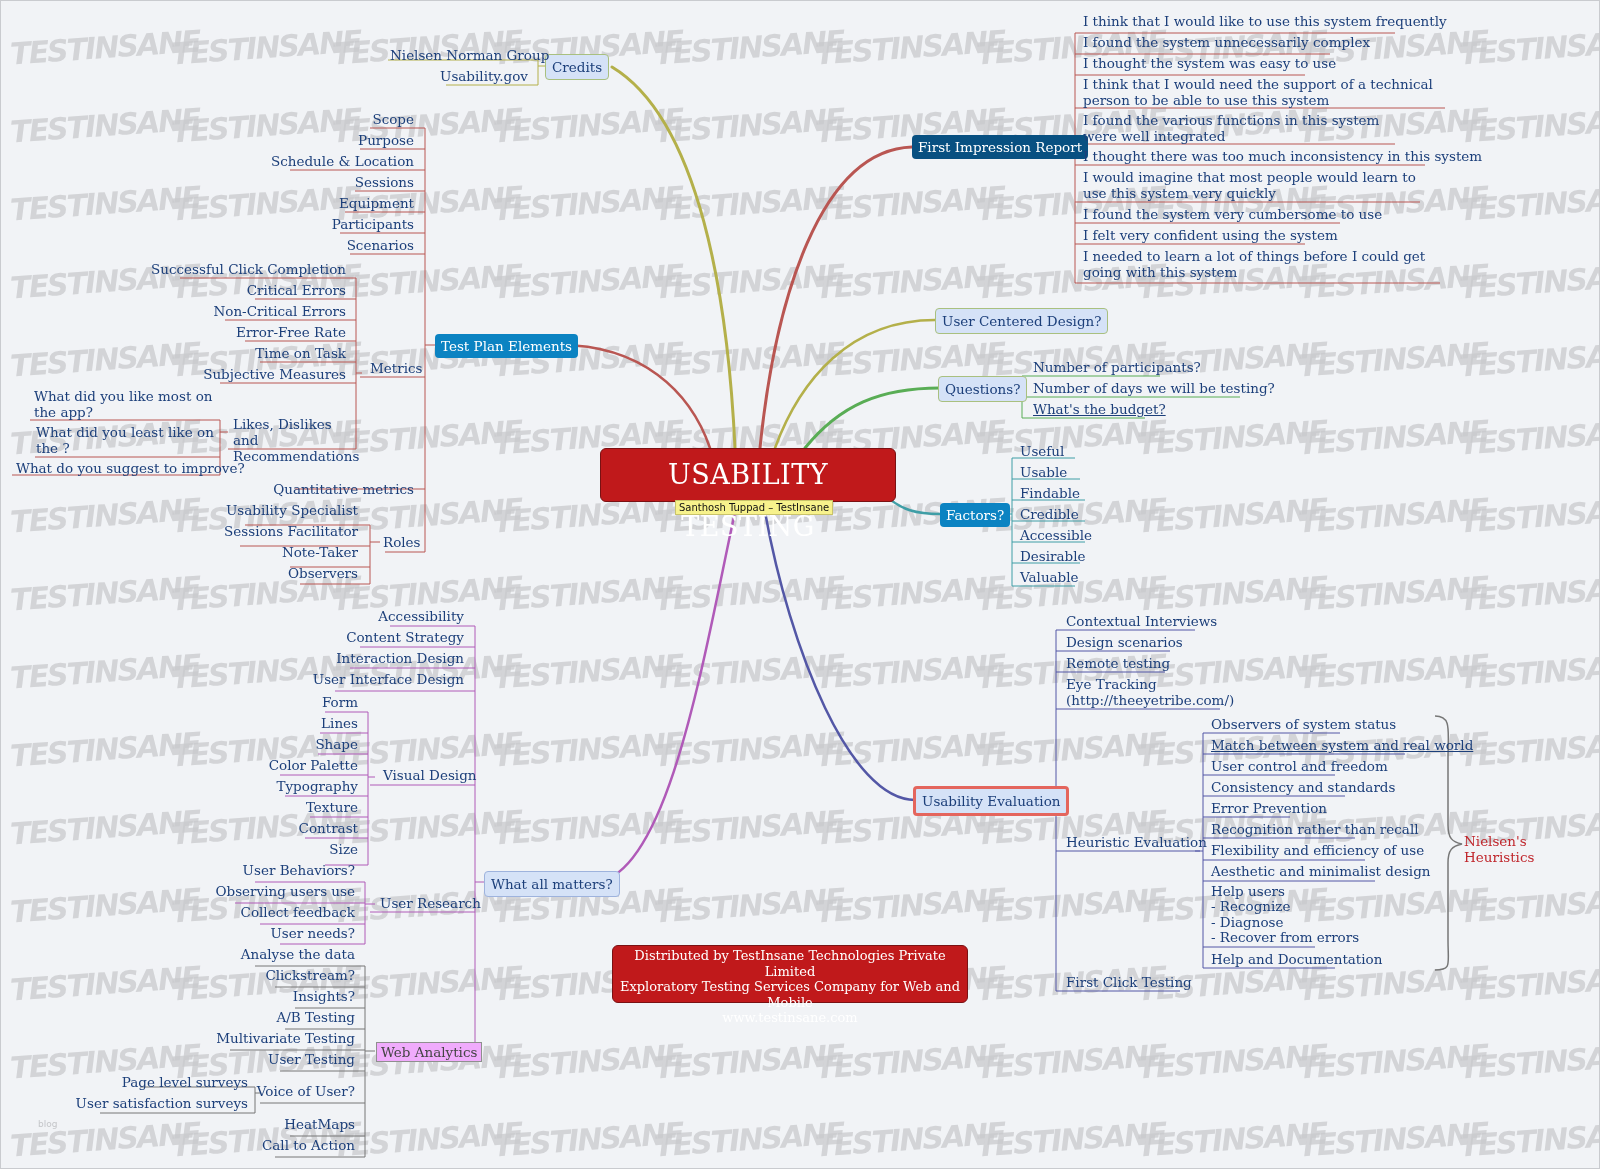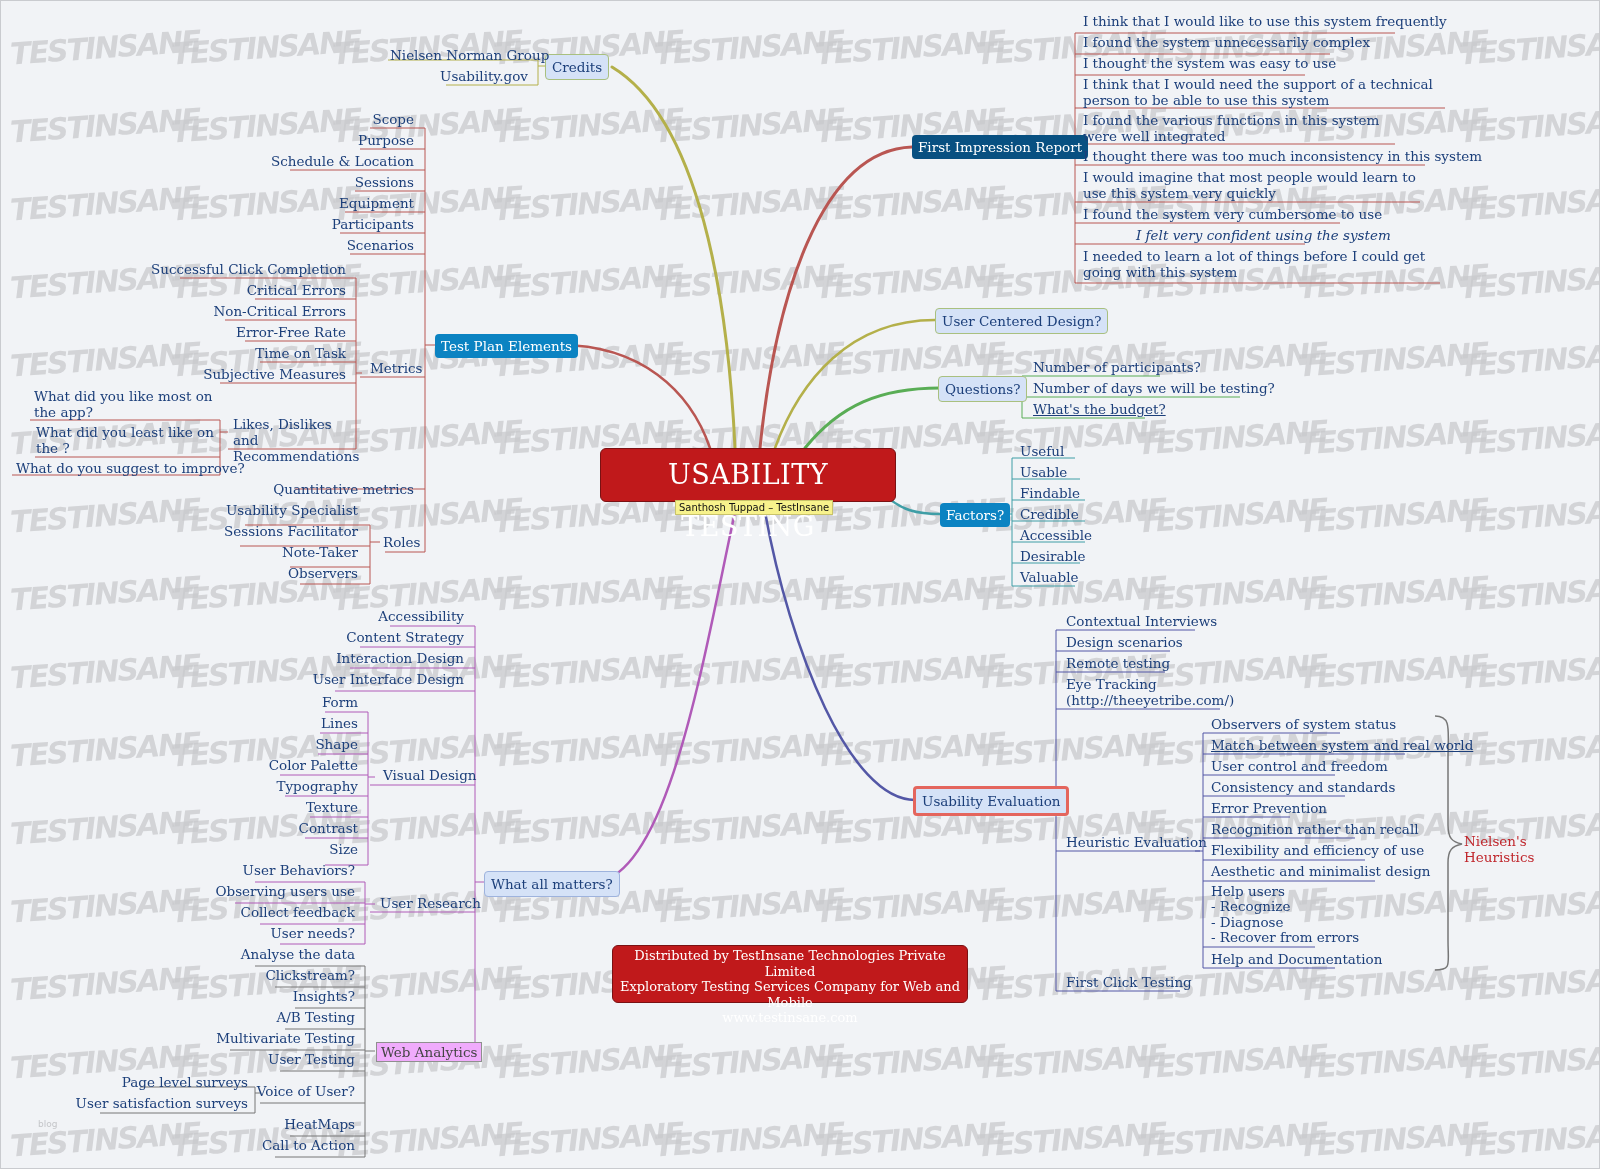--- a/index.html
+++ b/index.html
@@ -257,21 +257,21 @@
 
 <div class="box navy" style="left:912px;top:135px;">First Impression Report</div>
 <div class="t" style="left:1083px;top:13px;">I think that I would like to use this system frequently</div>
 <div class="t" style="left:1083px;top:34px;">I found the system unnecessarily complex</div>
 <div class="t" style="left:1083px;top:55px;">I thought the system was easy to use</div>
 <div class="t wrap" style="left:1083px;top:76px;width:360px;">I think that I would need the support of a technical person to be able to use this system</div>
 <div class="t wrap" style="left:1083px;top:112px;width:320px;">I found the various functions in this system were well integrated</div>
 <div class="t" style="left:1083px;top:148px;">I thought there was too much inconsistency in this system</div>
 <div class="t wrap" style="left:1083px;top:169px;width:335px;">I would imagine that most people would learn to use this system very quickly</div>
 <div class="t" style="left:1083px;top:206px;">I found the system very cumbersome to use</div>
-<div class="t" style="left:1136px;top:227px;font-style:italic;">I felt very confident using the system</div>
+<div class="t" style="left:1083px;top:227px;">I felt very confident using the system</div>
 <div class="t wrap" style="left:1083px;top:248px;width:355px;">I needed to learn a lot of things before I could get going with this system</div>
 
 <div class="box light" style="left:935px;top:308px;">User Centered Design?</div>
 
 <div class="box light" style="left:938px;top:376px;">Questions?</div>
 <div class="t" style="left:1033px;top:359px;">Number of participants?</div>
 <div class="t" style="left:1033px;top:380px;">Number of days we will be testing?</div>
 <div class="t" style="left:1033px;top:401px;text-decoration:underline;">What's the budget?</div>
 
 <div class="box blue" style="left:940px;top:503px;">Factors?</div>

